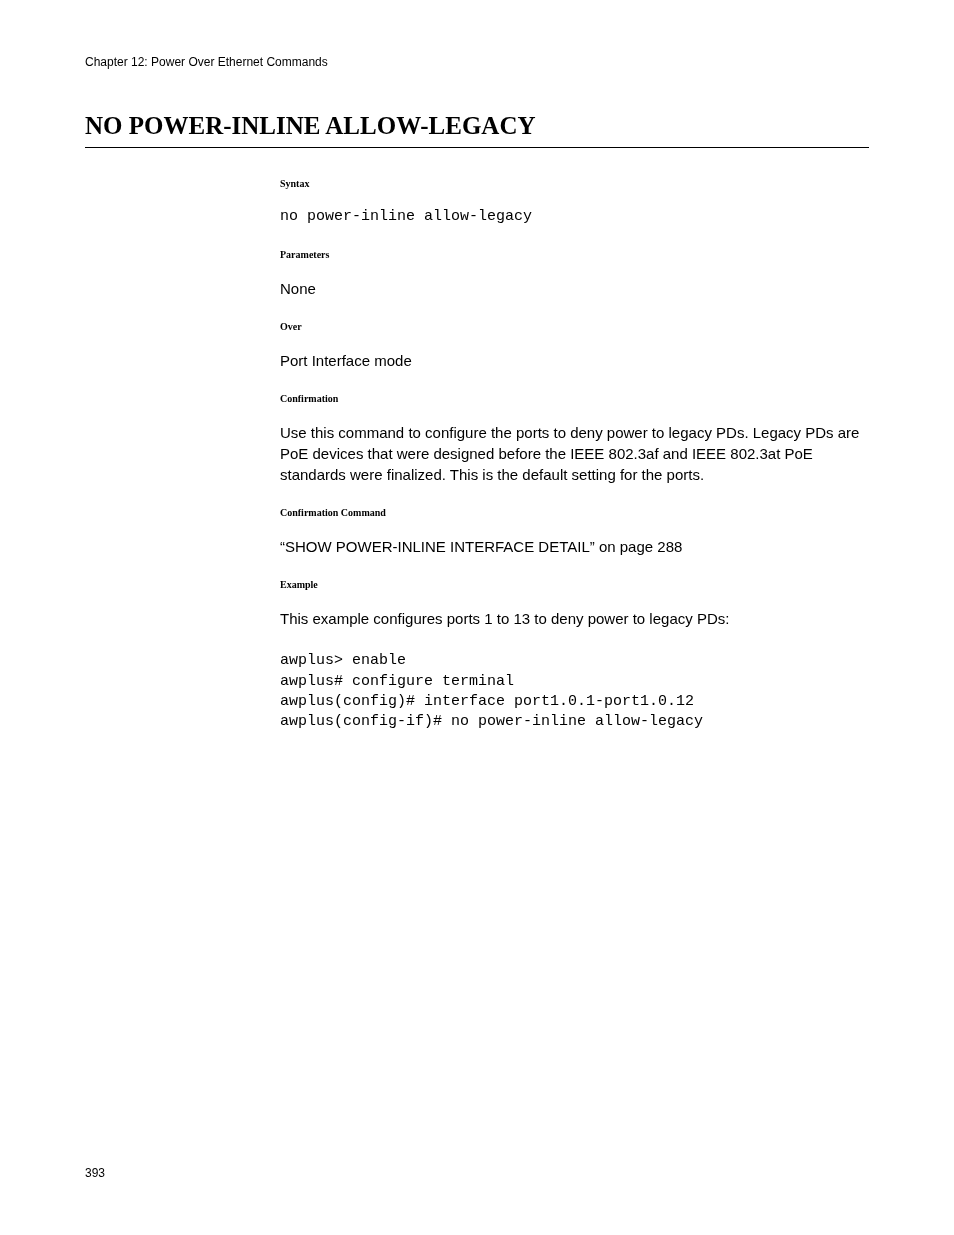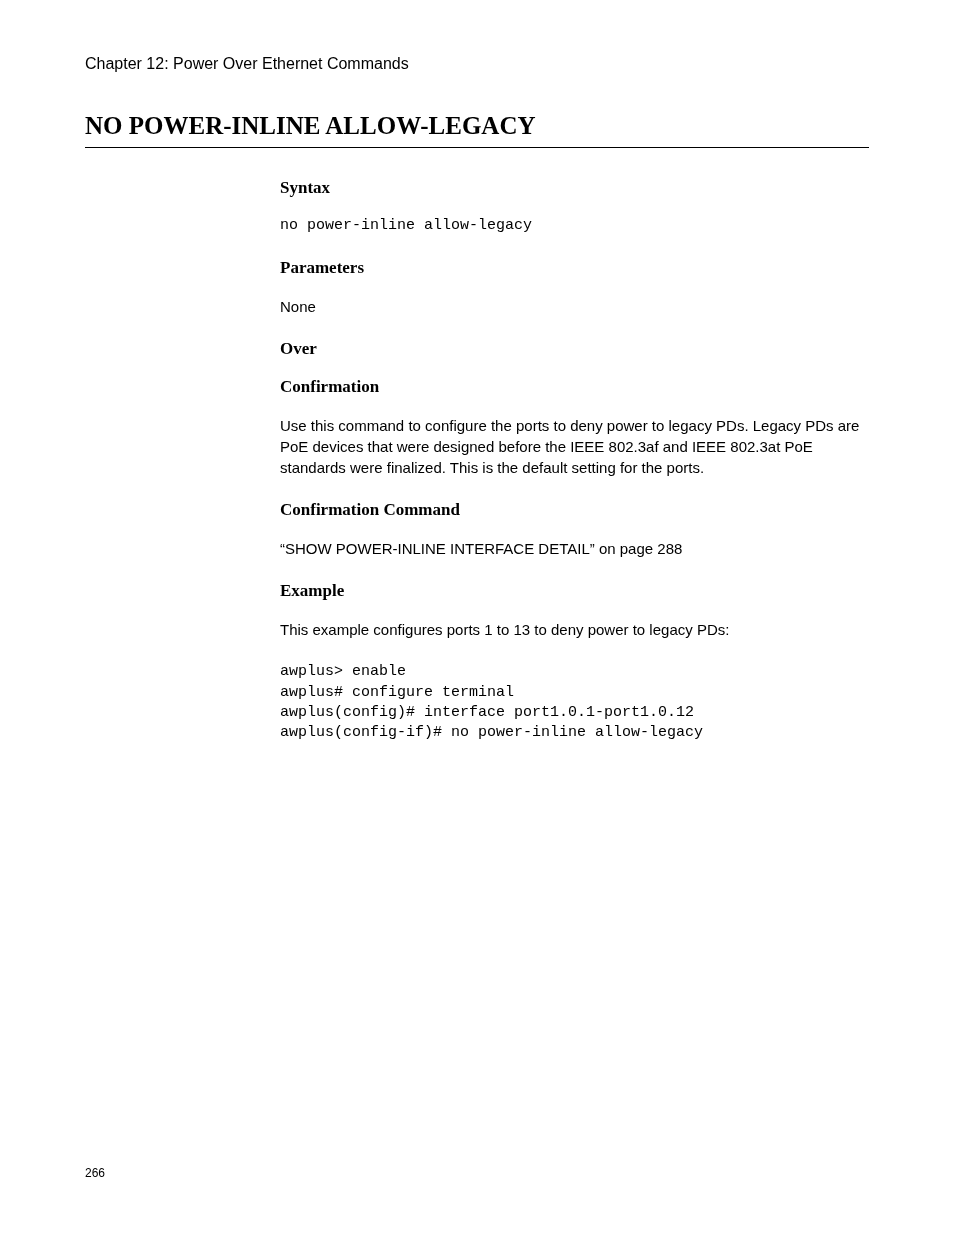--- a/index.html
+++ b/index.html
@@ -12,21 +12,21 @@
       height: 1235px;
       background: #ffffff;
       font-family: Arial, Helvetica, sans-serif;
       color: #000000;
       position: relative;
     }
     .page-header {
       position: absolute;
       top: 55px;
       left: 85px;
-      font-size: 16px;
+      font-size: 12px;
       font-family: Arial, Helvetica, sans-serif;
     }
     .main-heading {
       position: absolute;
       top: 112px;
       left: 85px;
       right: 85px;
       font-family: Georgia, 'Times New Roman', serif;
       font-weight: bold;
       font-size: 25px;
@@ -35,21 +35,21 @@
     }
     .content {
       position: absolute;
       top: 178px;
       left: 280px;
       right: 85px;
     }
     .section-heading {
       font-family: Georgia, 'Times New Roman', serif;
       font-weight: bold;
-      font-size: 17px;
+      font-size: 10px;
       margin-bottom: 18px;
     }
     .body-text {
       font-family: Arial, Helvetica, sans-serif;
       font-size: 15px;
       line-height: 1.4;
       margin-bottom: 22px;
     }
     .code-text {
       font-family: 'Courier New', Courier, monospace;
@@ -74,28 +74,29 @@
 <h1 class="main-heading">NO POWER-INLINE ALLOW-LEGACY</h1>
 
 <div class="content">
   <div class="section-heading">Syntax</div>
   <div class="code-text">no power-inline allow-legacy</div>
 
   <div class="section-heading">Parameters</div>
   <div class="body-text">None</div>
 
   <div class="section-heading">Over</div>
+  <div class="body-text">Port Interface mode</div>
 
   <div class="section-heading">Confirmation</div>
   <div class="body-text">Use this command to configure the ports to deny power to legacy PDs. Legacy PDs are PoE devices that were designed before the IEEE 802.3af and IEEE 802.3at PoE standards were finalized. This is the default setting for the ports.</div>
 
   <div class="section-heading">Confirmation Command</div>
   <div class="body-text">“SHOW POWER-INLINE INTERFACE DETAIL” on page 288</div>
 
   <div class="section-heading">Example</div>
   <div class="body-text">This example configures ports 1 to 13 to deny power to legacy PDs:</div>
   <div class="code-text">awplus&gt; enable
 awplus# configure terminal
 awplus(config)# interface port1.0.1-port1.0.12
 awplus(config-if)# no power-inline allow-legacy</div>
 </div>
 
-<div class="page-number">266</div>
+<div class="page-number">393</div>
 
 </body></html>

